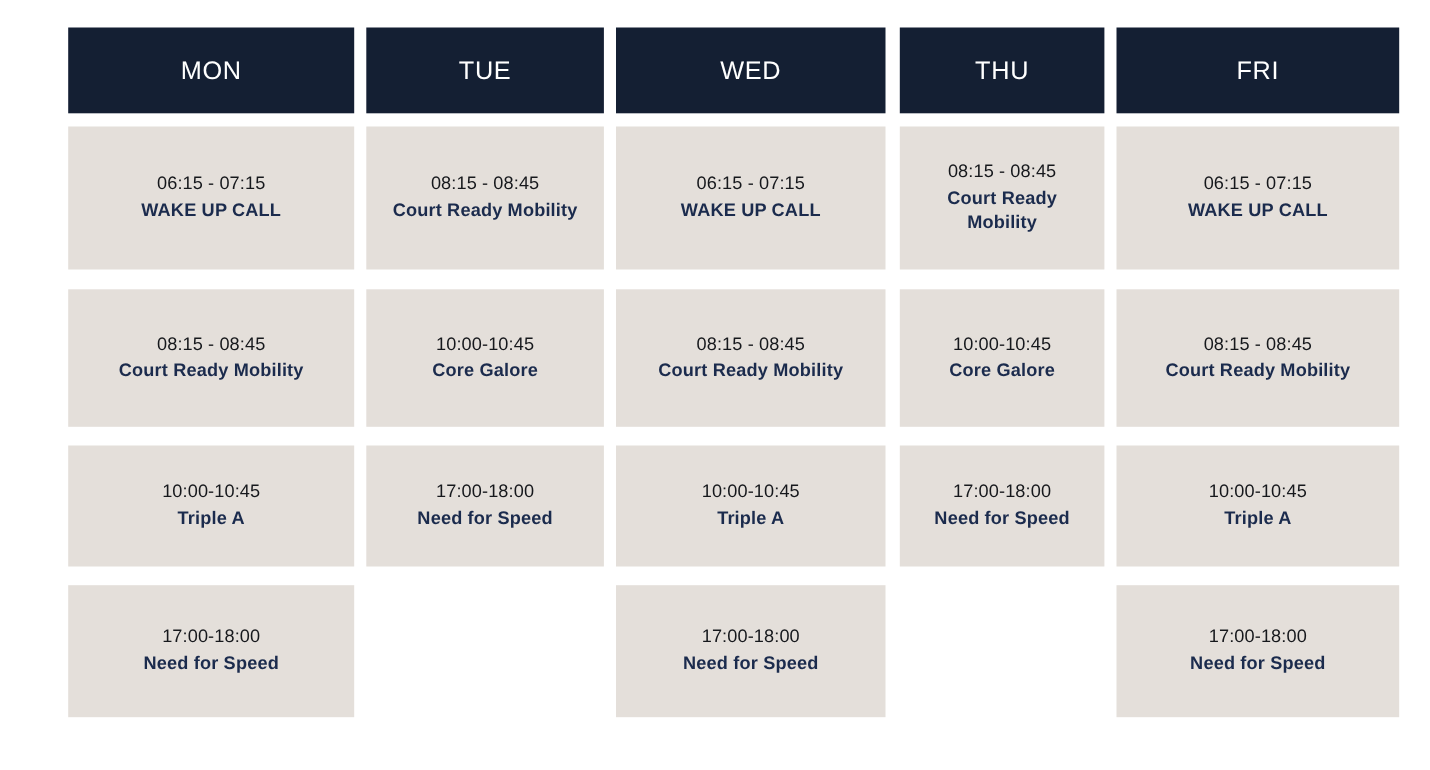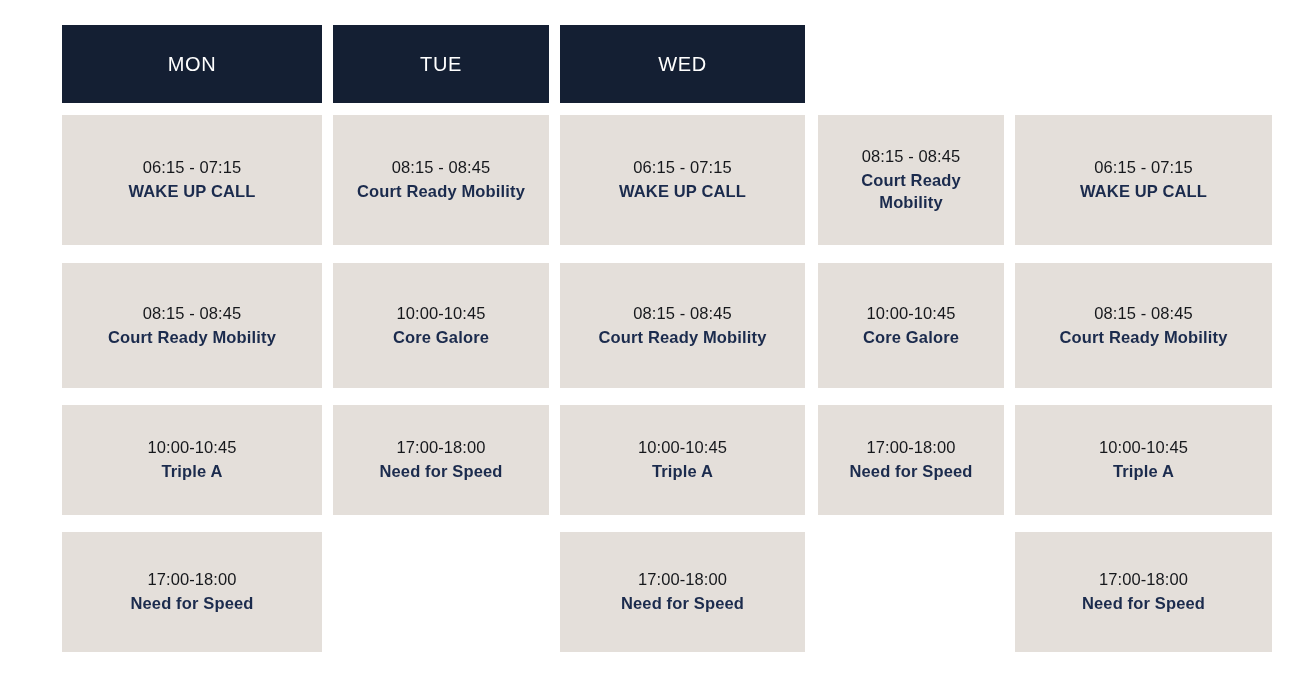--- a/index.html
+++ b/index.html
@@ -25,21 +25,21 @@
   }
 
   
   .day-header {
     grid-row: 2;
     background: #141f33;
     color: #ffffff;
     display: flex;
     align-items: center;
     justify-content: center;
-    font-size: 20px;
+    font-size: 23px;
     font-weight: 400;
     letter-spacing: 0.6px;
   }
   .day-header.col-mon { grid-column: 2; }
   .day-header.col-tue { grid-column: 4; }
   .day-header.col-wed { grid-column: 6; }
   .day-header.col-thu { grid-column: 8; }
   .day-header.col-fri { grid-column: 10; }
 
   
@@ -91,20 +91,26 @@
 <div class="schedule-grid">
 
   <div class="day-header col-mon">
     <span>MON</span>
   </div>
   <div class="day-header col-wed">
     <span>WED</span>
   </div>
   <div class="day-header col-tue">
     <span>TUE</span>
+  </div>
+  <div class="day-header col-thu">
+    <span>THU</span>
+  </div>
+  <div class="day-header col-fri">
+    <span>FRI</span>
   </div>
 
   <div class="session-cell col-mon row-1">
     <span class="session-time">06:15 - 07:15</span>
     <span class="session-title">WAKE UP CALL</span>
   </div>
   <div class="session-cell col-tue row-1">
     <span class="session-time">08:15 - 08:45</span>
     <span class="session-title">Court Ready Mobility</span>
   </div>

